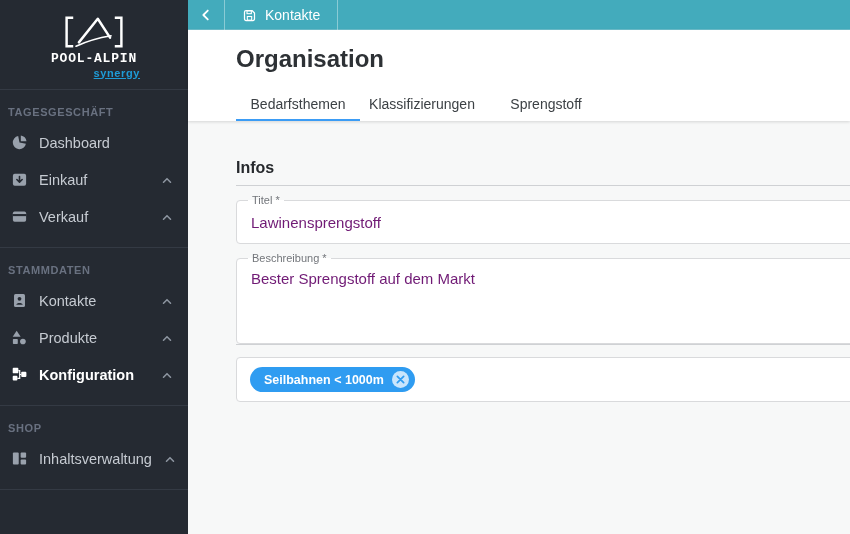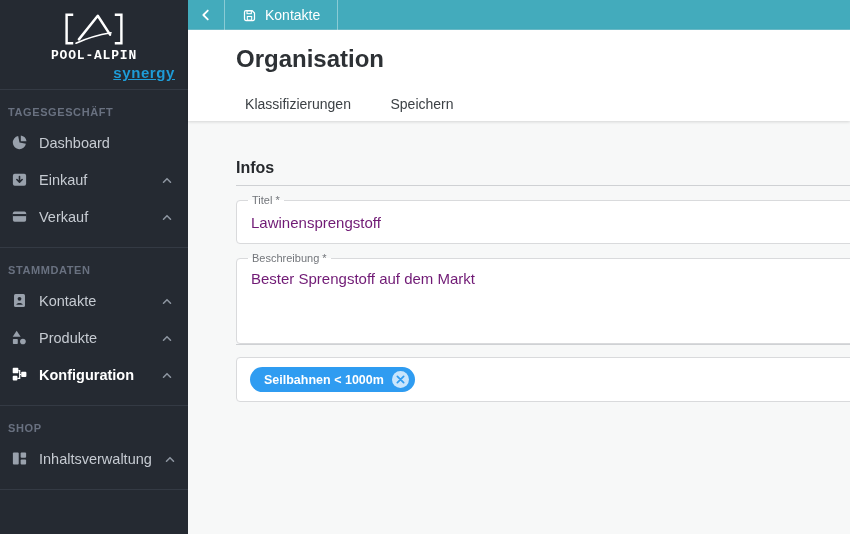--- a/index.html
+++ b/index.html
@@ -4,21 +4,21 @@
 <style>
   * { box-sizing: border-box; margin: 0; padding: 0; }
   html,body { width:850px; height:534px; }
   body { font-family:"Liberation Sans", sans-serif; overflow:hidden; }
   .app { width:850px; height:534px; display:flex; background:#f7f8f8; }
 
   
   .sidebar { width:188px; min-width:188px; background:#252a32; color:#c6cbd2; display:flex; flex-direction:column; }
   .logo-block { height:90px; border-bottom:1px solid #343a44; display:flex; flex-direction:column; align-items:center; justify-content:center; padding-top:4px; }
   .logo-brand { color:#fff; font-size:13px; font-weight:700; letter-spacing:.8px; margin-top:2px;font-family:Liberation Mono, monospace; }
-  .logo-sub { color:#1e9cd7; font-size:15px; font-weight:600; letter-spacing:.6px; align-self:flex-end; margin-right:13px; margin-top:1px;text-decoration:underline; }
+  .logo-sub { color:#1e9cd7; font-size:11px; font-weight:600; letter-spacing:.6px; align-self:flex-end; margin-right:48px; margin-top:1px;text-decoration:underline; }
   .side-sec { padding:8px 0 12px; border-bottom:1px solid #343a44; }
   .side-sec:last-of-type { }
   .sec-label { padding:8px 8px 6px; font-size:11px; font-weight:700; color:#697180; letter-spacing:.6px; }
   .side-item { height:37px; display:flex; align-items:center; gap:11px; padding:0 14px 0 10px; font-size:14.5px; color:#c6cbd2; cursor:pointer; }
   .side-item .ic { width:18px; height:18px; flex:none; display:flex; align-items:center; justify-content:center; }
   .side-item .chev { margin-left:auto; display:flex; }
   .side-item.active { color:#ffffff; font-weight:700; }
   .sidebar-fill { flex:1; }
 
   
@@ -209,22 +209,23 @@
           <rect x="6" y="3.4" width="5.2" height="3.4" fill="none" stroke="#ffffff" stroke-width="1.3"></rect>
           <rect x="6.4" y="10.2" width="5.2" height="4.4" fill="none" stroke="#ffffff" stroke-width="1.3"></rect>
         </svg>
         <span>Kontakte</span>
       </div>
     </div>
 
     <div class="header">
       <div class="page-title">Organisation</div>
       <div class="tabs">
+        <div class="tab active">Bedarfsthemen</div>
         <div class="tab">Klassifizierungen</div>
-        <div class="tab">Speichern</div>
+        <div class="tab">Sprengstoff</div>
       </div>
     </div>
 
     <div class="content">
 
       <div class="sec-heading">Infos</div>
       <div class="rule"></div>
 
       <div class="field single">
         <span class="field-label">Titel *</span>

